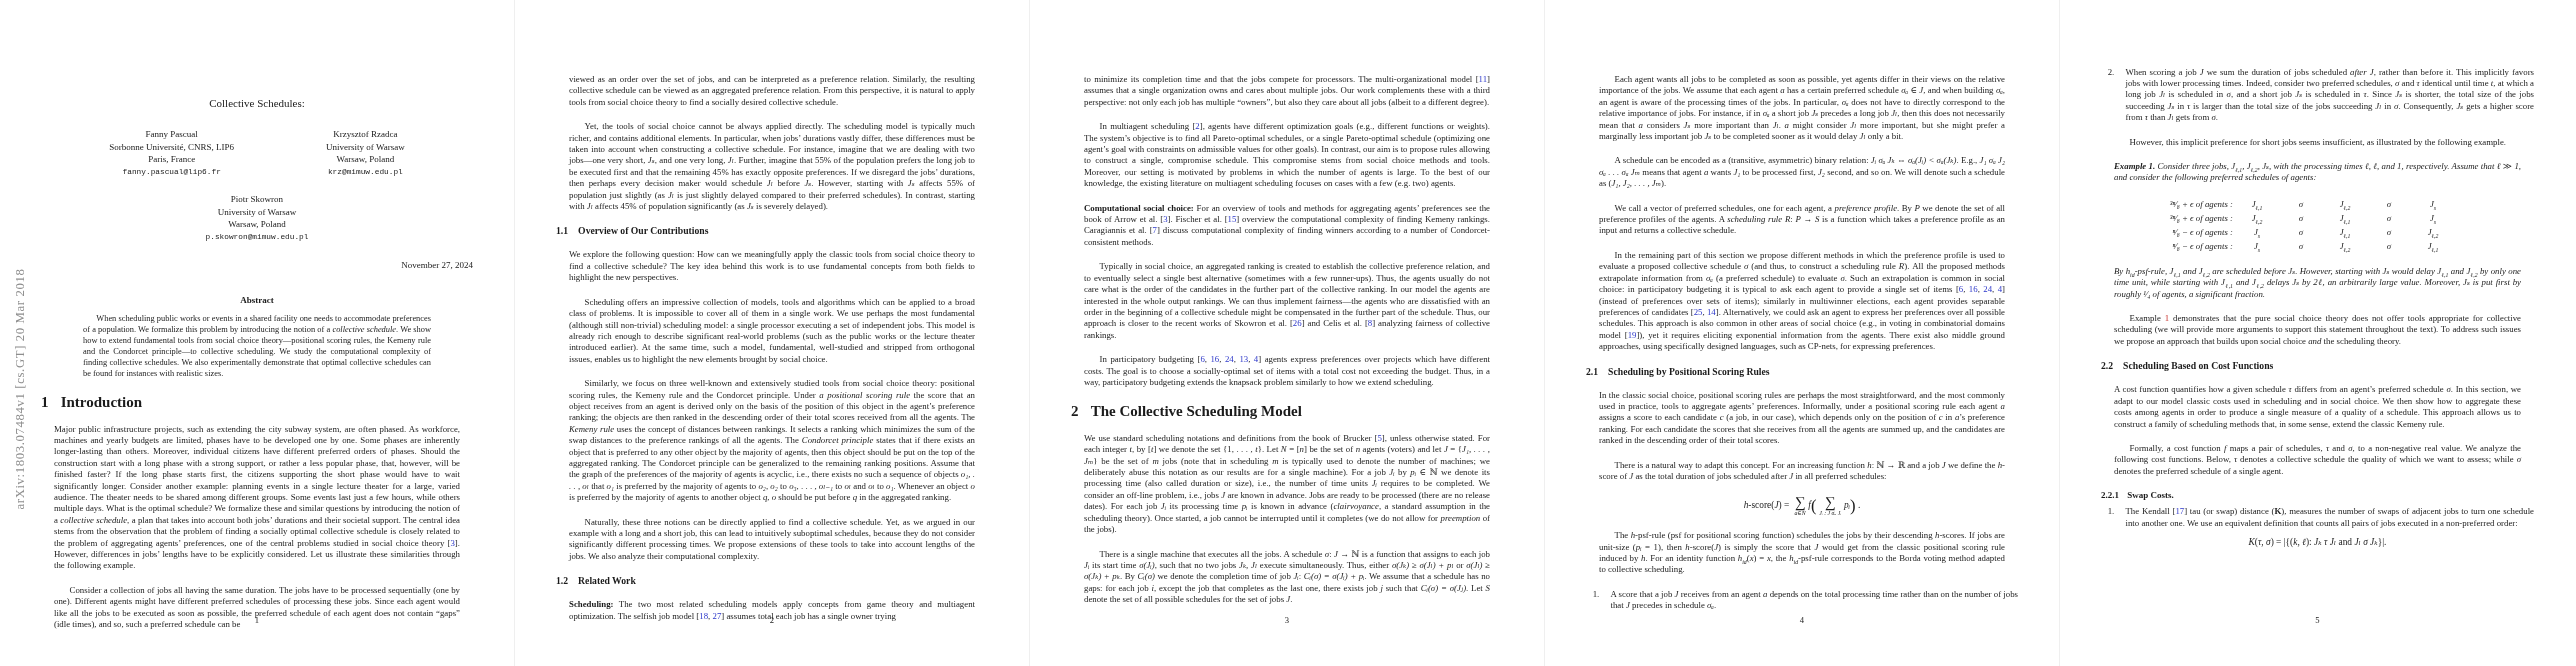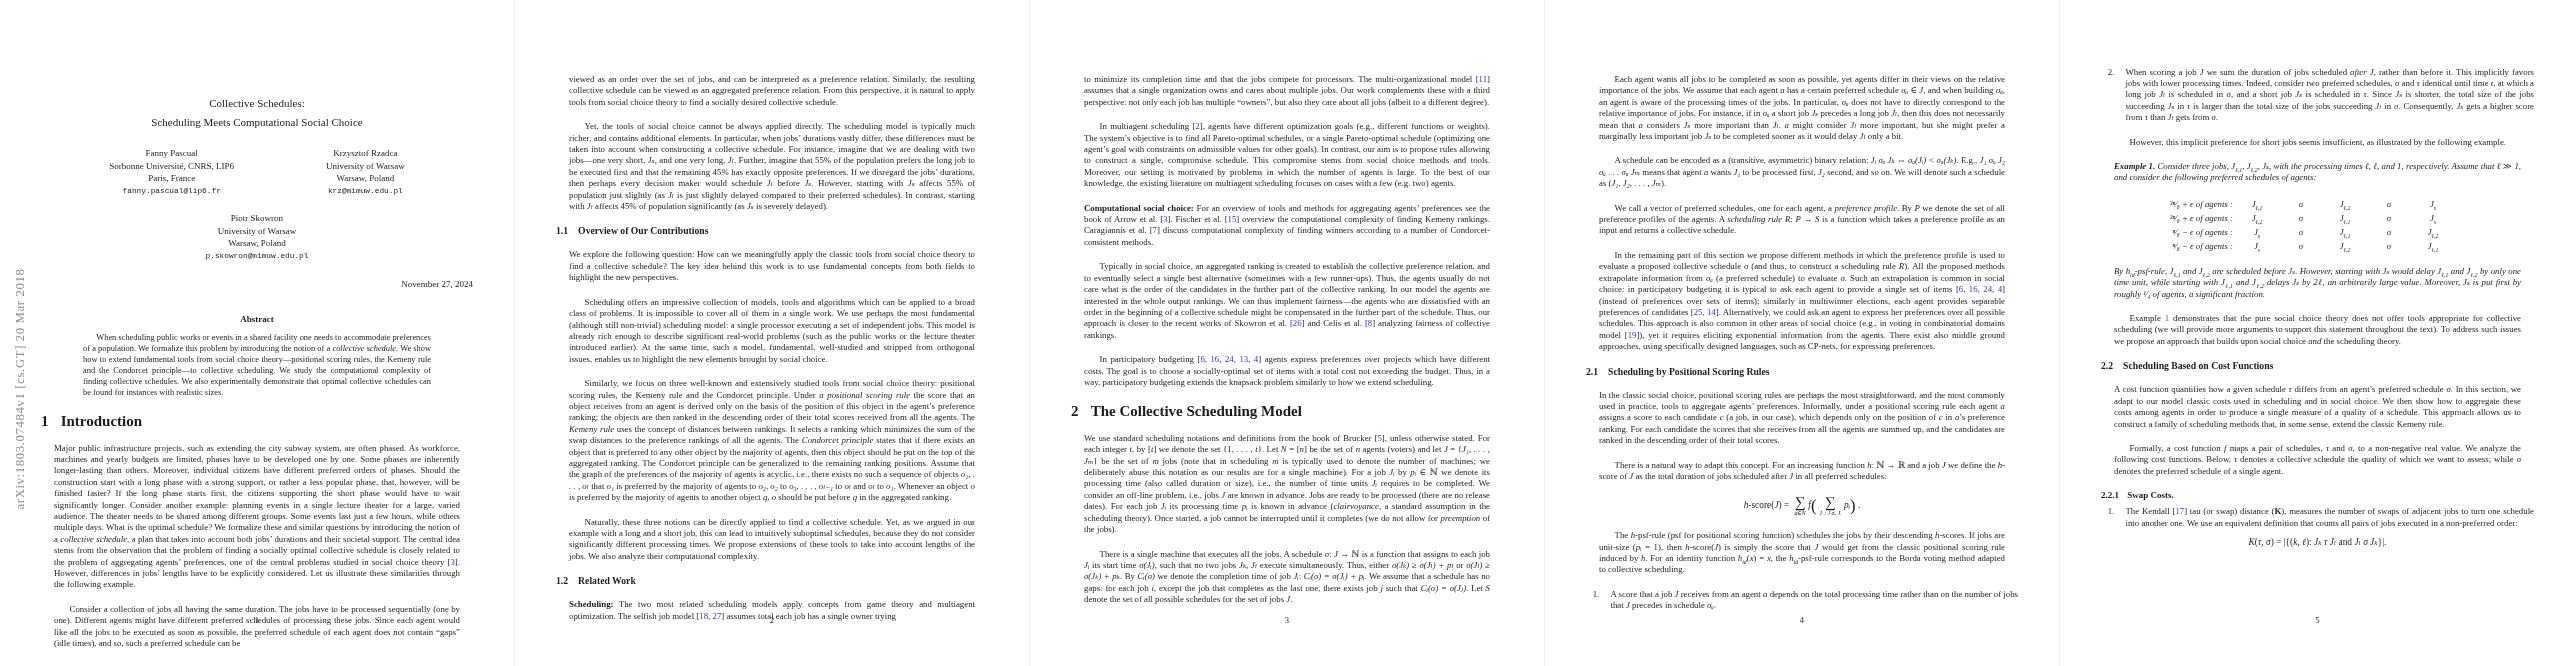--- a/index.html
+++ b/index.html
@@ -59,21 +59,20 @@
 </style>
 </head>
 <body>
 
 <div class="strip">
   <div class="sheet">
     <div class="watermark">arXiv:1803.07484v1  [cs.GT]  20 Mar 2018</div>
     <div class="content">
         <div class="titleblock">
           <div>Collective Schedules:</div>
-          <div>Scheduling Meets Computational Social Choice</div>
         </div>
         <div class="authorsrow">
           <div class="authorcol">
             <div>Fanny Pascual</div>
             <div>Sorbonne Université, CNRS, LIP6</div>
             <div>Paris, France</div>
             <div class="email">fanny.pascual@lip6.fr</div>
           </div>
           <div class="authorcol">
             <div>Krzysztof Rzadca</div>

